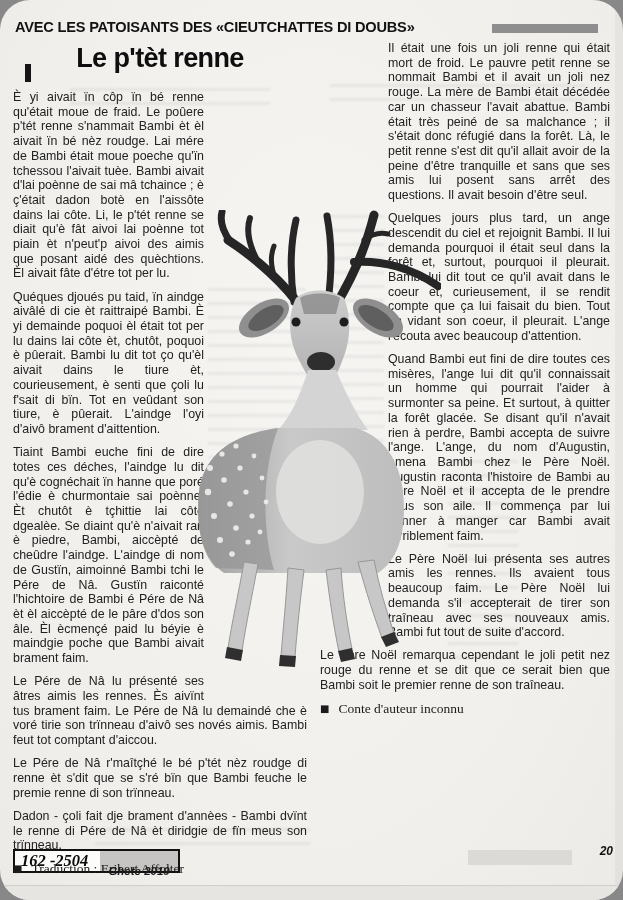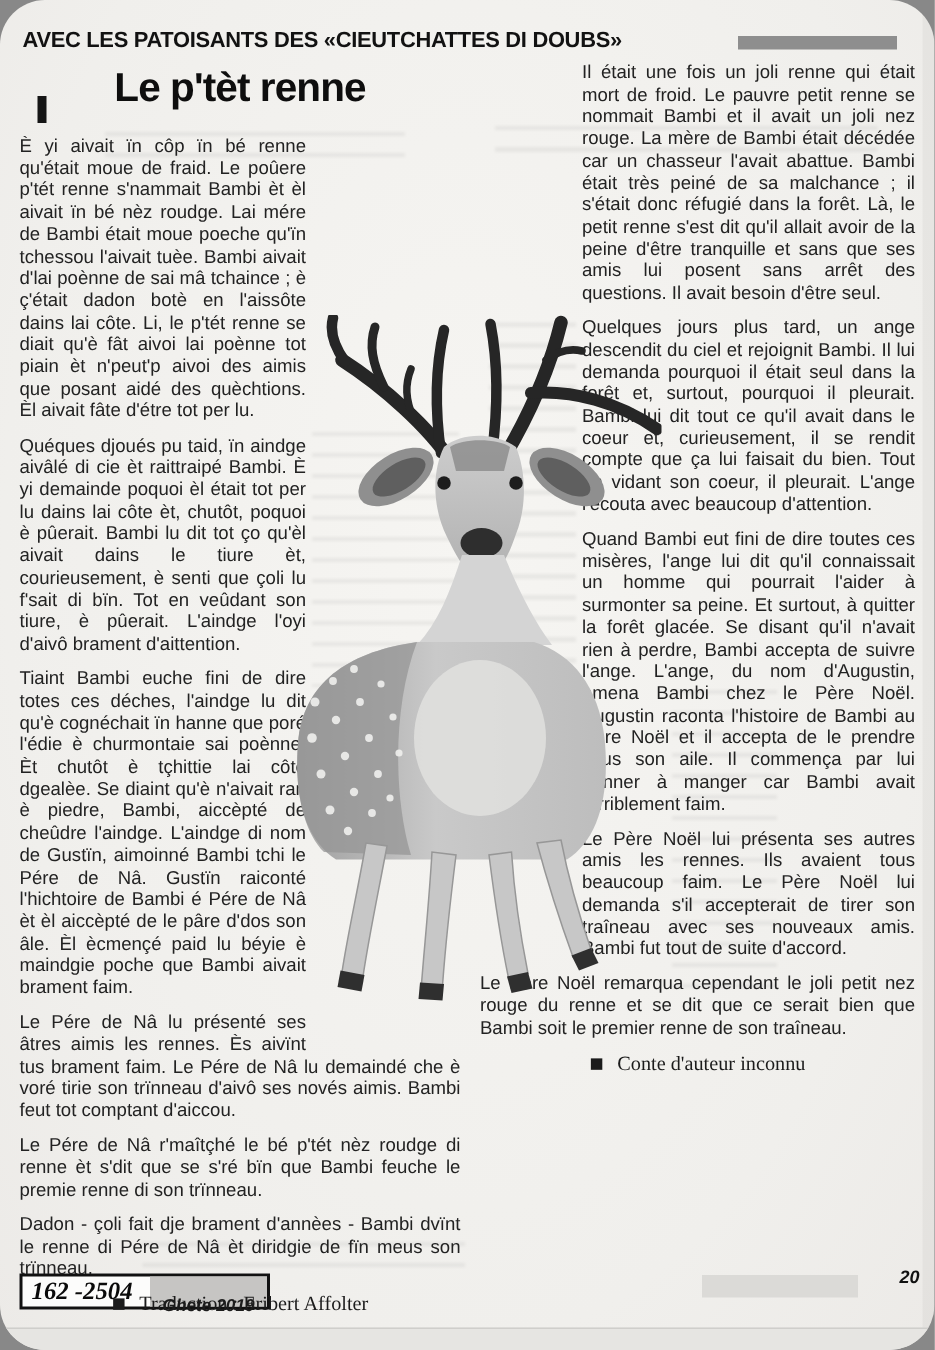--- a/index.html
+++ b/index.html
@@ -45,21 +45,21 @@
     margin:0 0 8.5px 0;
     font-size:12.4px;line-height:14.7px;
     text-align:justify;
     color:#222;
   }
   .spacer-r{float:right;width:103px;height:550px;margin-top:59px;}
   .spacer-l{float:left;width:68px;height:545px;margin-top:59px;}
   .credit{
     clear:both;
     margin-top:2px;
-    text-align:center;
+    text-align:left;
     font-family:"Liberation Serif", serif;
     font-size:13.5px;color:#1b1b1b;
   }
   .bullet{font-family:"DejaVu Sans", sans-serif;font-size:10px;vertical-align:1px;margin-right:9px;}
   
   .deer{
     position:absolute;left:196px;top:210px;width:245px;height:458px;
     z-index:2;
   }
   

